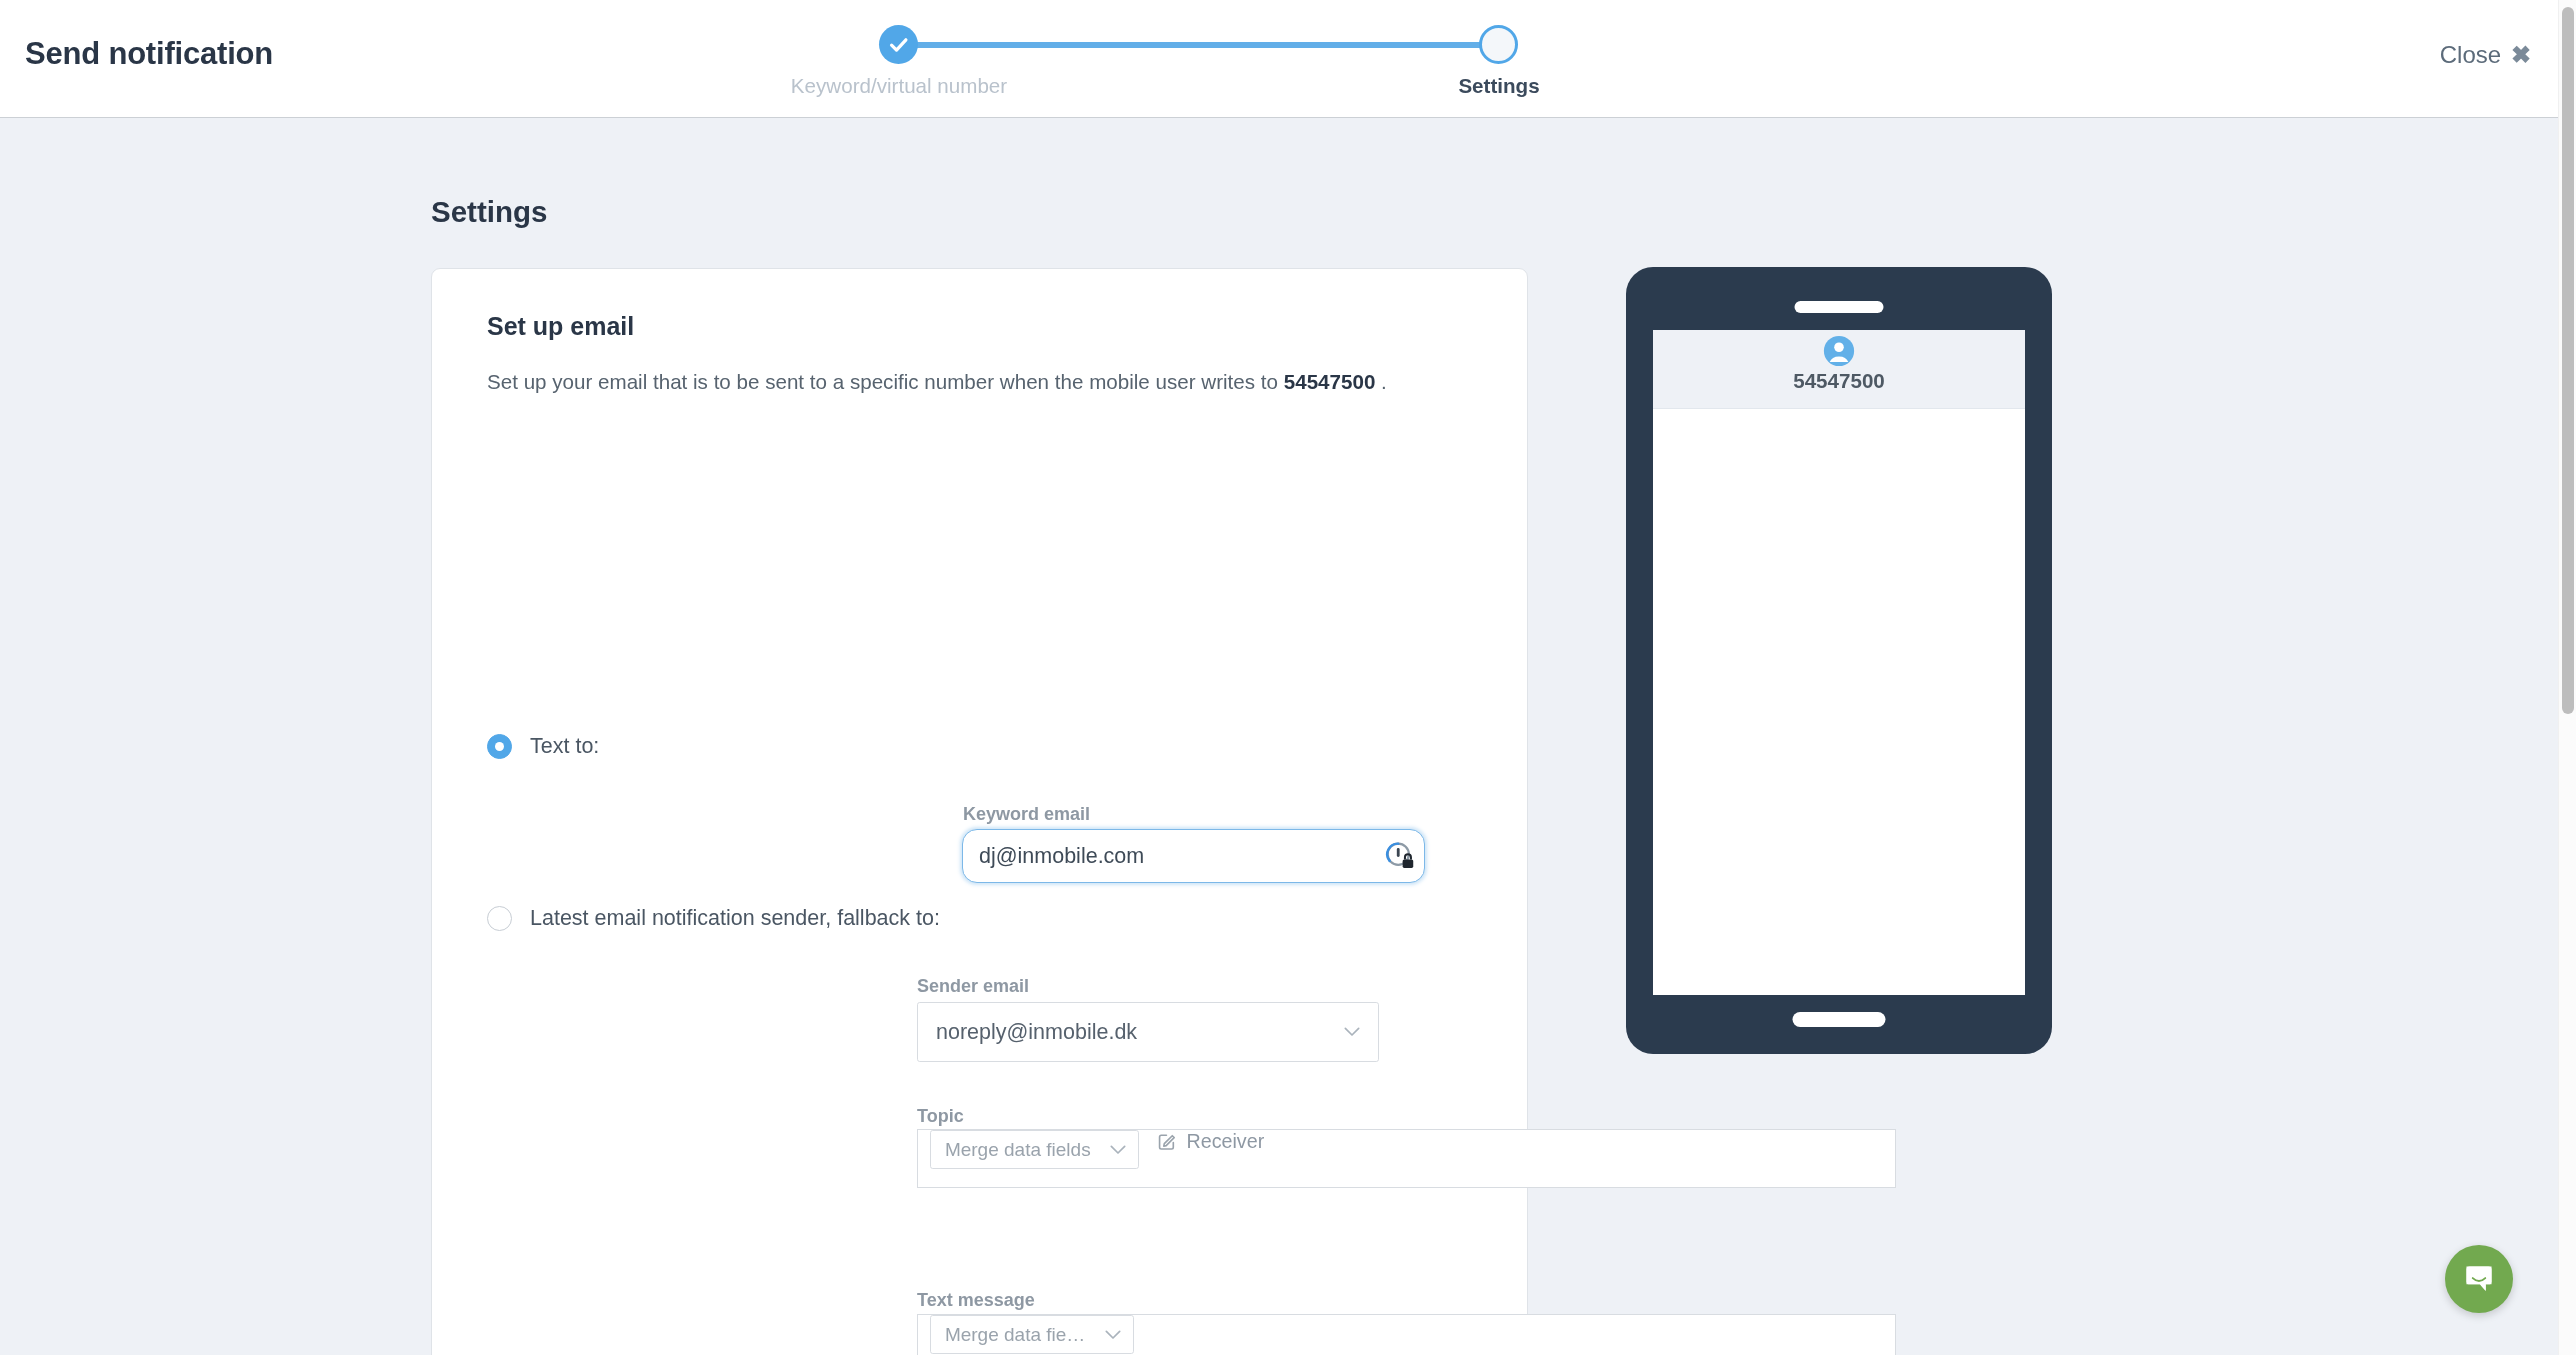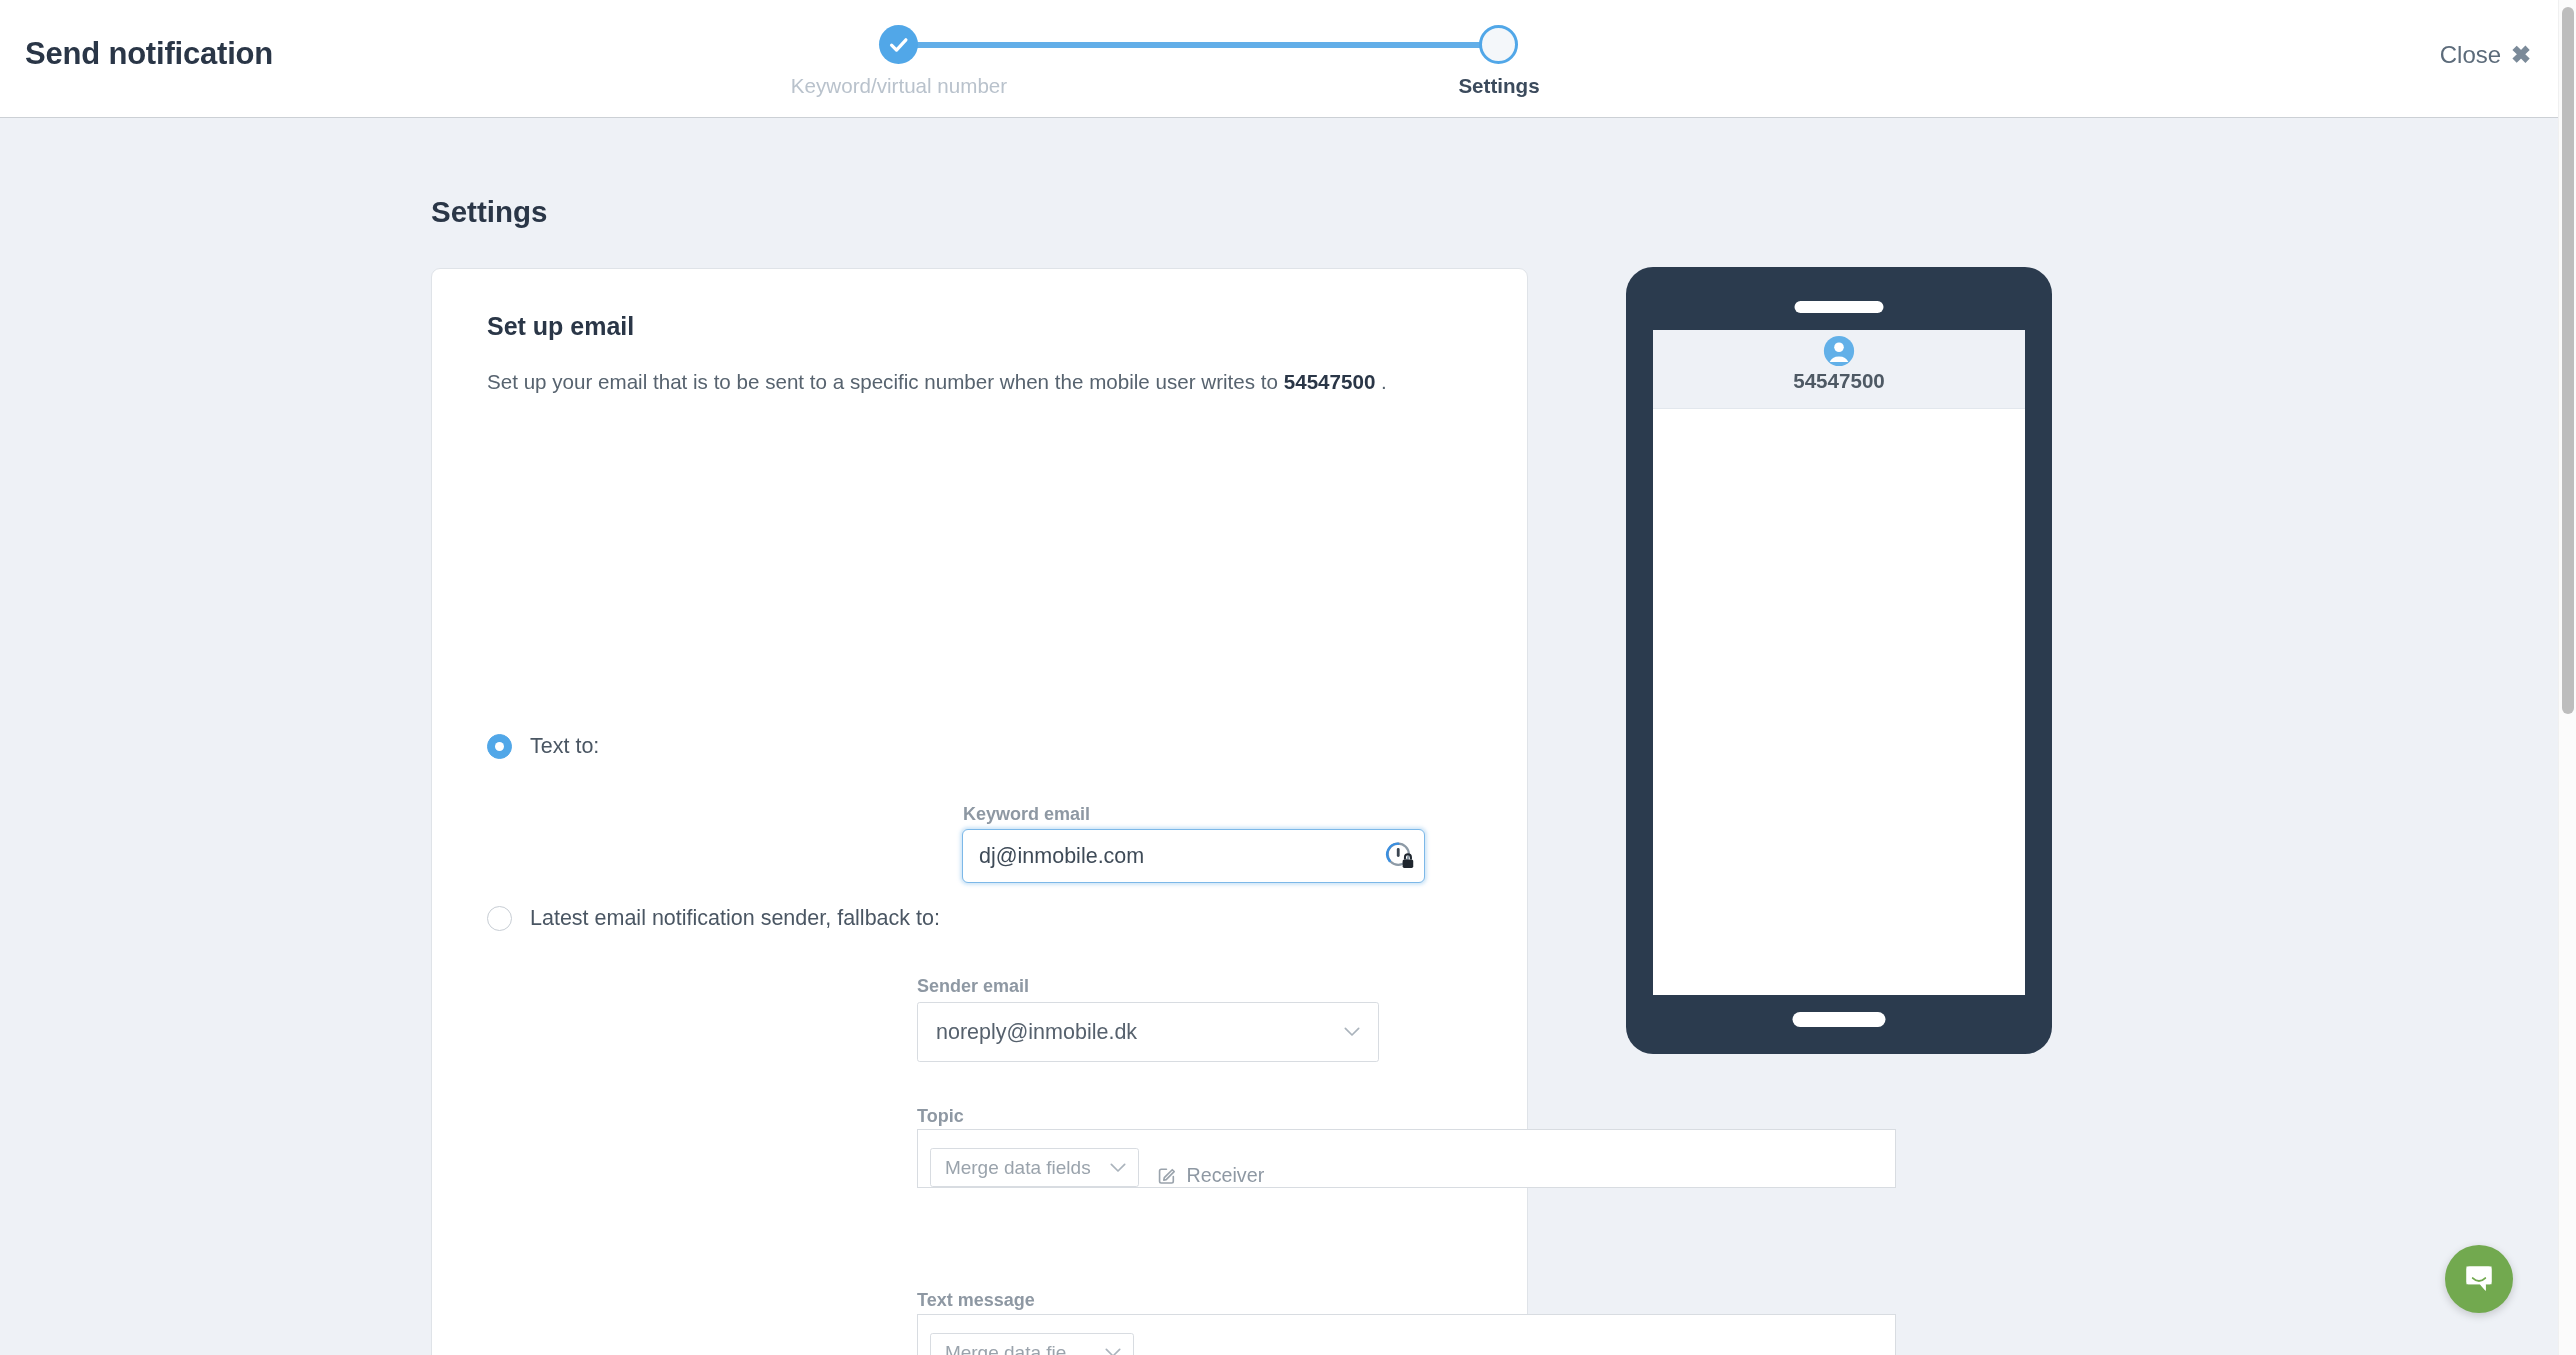--- a/index.html
+++ b/index.html
@@ -121,21 +121,21 @@
     font-size: 18px; color: #8e98a3; font-weight: bold;
   }
 
   .receiver-label { left: 531px; top: 535px; }
   .receiver-wrap {
     position: absolute; left: 530px; top: 560px;
     width: 463px; height: 54px;
   }
   .receiver-input {
     width: 100%; height: 100%;
-    border: 1.8px solid #7cb8e8; border-radius: 6px;
+    border: 1.8px solid #7cb8e8; border-radius: 15px;
     background: #ffffff;
     font-family: "Liberation Sans", sans-serif;
     font-size: 21.5px; color: #3e4a57;
     padding: 0 55px 0 16px;
     outline: none;
     box-shadow: 0 0 3.6px 1.8px rgba(125,186,234,0.38);
   }
   .pwmgr-icon {
     position: absolute; right: 9.8px; top: 50%;
     transform: translateY(-50%);
@@ -161,21 +161,21 @@
 
   .topic-label { left: 485px; top: 837px; }
   .topic-group {
     position: absolute; left: 485px; top: 860px;
     width: 979px;
   }
   .toolbar {
     height: 59px;
     border: 1.8px solid #d8dce1;
     background: #ffffff;
-    display: flex; align-items: flex-end;
+    display: flex; align-items: flex-start;
     padding-left: 11.6px; gap: 0;
   }
   .mini-select {
     height: 39px; min-width: 0;
     border: 1.8px solid #d8dce1; border-radius: 2.7px;
     background: #ffffff;
     display: flex; align-items: center; justify-content: space-between;
     padding: 0 11.6px 0 14.3px; gap: 19.7px;
     cursor: pointer;
   }

